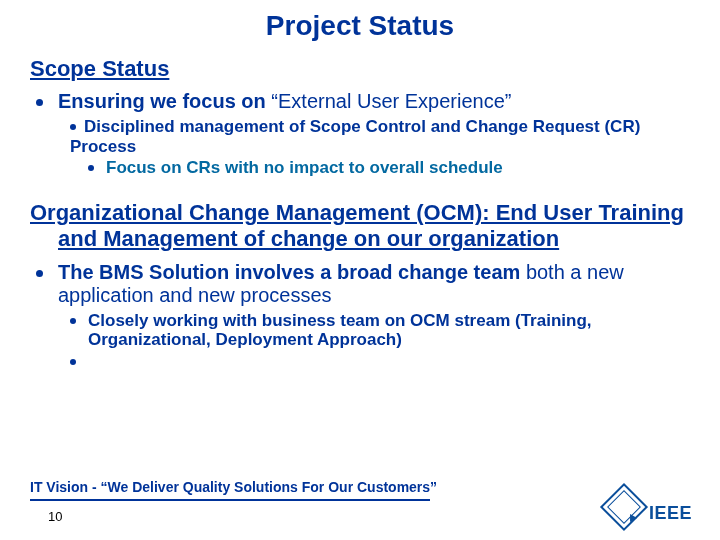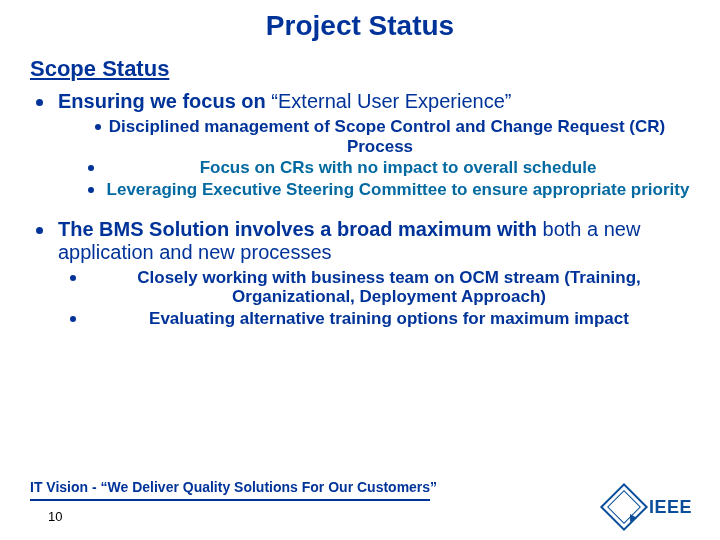--- a/index.html
+++ b/index.html
@@ -6,33 +6,33 @@
   html, body { width: 720px; height: 540px; background: #fff; font-family: Arial, Helvetica, sans-serif; }
   .slide { position: relative; width: 720px; height: 536px; padding: 10px 30px 0 30px; color: #000; }
   .title { text-align: center; font-size: 28px; font-weight: bold; color: #003399; margin: 0 0 14px 0; }
   .section-head { font-size: 22px; font-weight: bold; color: #003399; text-decoration: underline; margin: 4px 0 8px 0; line-height: 1.2; }
   .section-head.indent { padding-left: 28px; text-indent: -28px; }
   ul { list-style: none; }
   .l1 { margin-left: 6px; }
   .l1 > li { font-size: 20px; font-weight: bold; color: #003399; position: relative; padding-left: 22px; margin-bottom: 6px; line-height: 1.15; }
   .l1 > li > .bullet { position: absolute; left: 0; top: 9px; width: 7px; height: 7px; background: #003399; border-radius: 50%; }
   .l1 > li .soft { font-weight: normal; }
-  .l2 { margin: 4px 0 0 12px; text-align: center; }
+  .l2 { margin: 4px 0 0 12px; }
   .l2 > li { font-size: 17px; font-weight: bold; color: #003399; position: relative; padding-left: 18px; margin-bottom: 2px; line-height: 1.15; }
   .l2 > li > .bullet { position: absolute; left: 0; top: 7px; width: 6px; height: 6px; background: #003399; border-radius: 50%; }
   .l2.first-inline > li:first-child { padding-left: 0; text-indent: 0; }
   .l2.first-inline > li:first-child > .bullet { position: static; display: inline-block; vertical-align: middle; margin-right: 8px; margin-top: -2px; }
   .l3 { margin: 2px 0 0 18px; }
   .l3 > li { font-size: 17px; font-weight: bold; color: #0369a1; position: relative; padding-left: 18px; margin-bottom: 2px; line-height: 1.15; }
   .l3 > li > .bullet { position: absolute; left: 0; top: 7px; width: 6px; height: 6px; background: #003399; border-radius: 50%; }
   .footer { position: absolute; left: 30px; right: 30px; bottom: 12px; }
   .footer-line { font-size: 14px; font-weight: bold; color: #003399; margin-bottom: 4px; }
   .footer-bar { height: 2px; background: #003399; width: 400px; }
   .page-num { font-size: 13px; color: #000; margin-top: 8px; margin-left: 18px; }
-  .logo { position: absolute; right: 28px; bottom: 12px; display: flex; align-items: center; gap: 2px; }
+  .logo { position: absolute; right: 28px; bottom: 12px; display: flex; align-items: flex-end; gap: 2px; }
   .logo-diamond { width: 34px; height: 34px; transform: rotate(45deg); border: 2px solid #0a4e9b; position: relative; display: flex; align-items: center; justify-content: center; }
   .logo-diamond::before { content: ""; position: absolute; width: 22px; height: 22px; border: 1.5px solid #0a4e9b; }
   .logo-arrow { width: 0; height: 0; border-top: 4px solid transparent; border-bottom: 4px solid transparent; border-left: 7px solid #0a4e9b; transform: rotate(-45deg); position: absolute; right: -3px; top: 12px; }
   .logo-text { font-size: 18px; font-weight: bold; color: #0a4e9b; letter-spacing: 0.5px; margin-left: 6px; }
   .spacer { height: 12px; }
 </style>
 </head>
 <body>
 
 <div class="slide">
@@ -41,36 +41,36 @@
   <h2 class="section-head">Scope Status</h2>
   <ul class="l1">
     <li>
       <span class="bullet"></span>
       <span>Ensuring we focus on </span><span class="soft">“External User Experience”</span>
       <ul class="l2 first-inline">
         <li>
           <span class="bullet"></span><span>Disciplined management of Scope Control and Change Request (CR) Process</span>
           <ul class="l3">
             <li><span class="bullet"></span><span>Focus on CRs with no impact to overall schedule</span></li>
-            <li><span class="bullet"></span><span>Leveraging Executive Steering Committee to ensure appropriate priority</span></li>
           </ul>
         </li>
       </ul>
     </li>
   </ul>
 
   <div class="spacer"></div>
 
+  <h2 class="section-head indent">Organizational Change Management (OCM): End User Training and Management of change on our organization</h2>
   <ul class="l1">
     <li>
       <span class="bullet"></span>
-      <span>The BMS Solution involves a broad maximum with </span><span class="soft">both a new application and new processes</span>
+      <span>The BMS Solution involves a broad change team </span><span class="soft">both a new application and new processes</span>
       <ul class="l2">
         <li><span class="bullet"></span><span>Closely working with business team on OCM stream (Training, Organizational, Deployment Approach)</span></li>
-        <li><span class="bullet"></span><span>Evaluating alternative training options for maximum impact</span></li>
+        <li><span class="bullet"></span></li>
       </ul>
     </li>
   </ul>
 
   <div class="footer">
     <div class="footer-line">IT Vision - “We Deliver Quality Solutions For Our Customers”</div>
     <div class="footer-bar"></div>
     <div class="page-num">10</div>
   </div>
 

